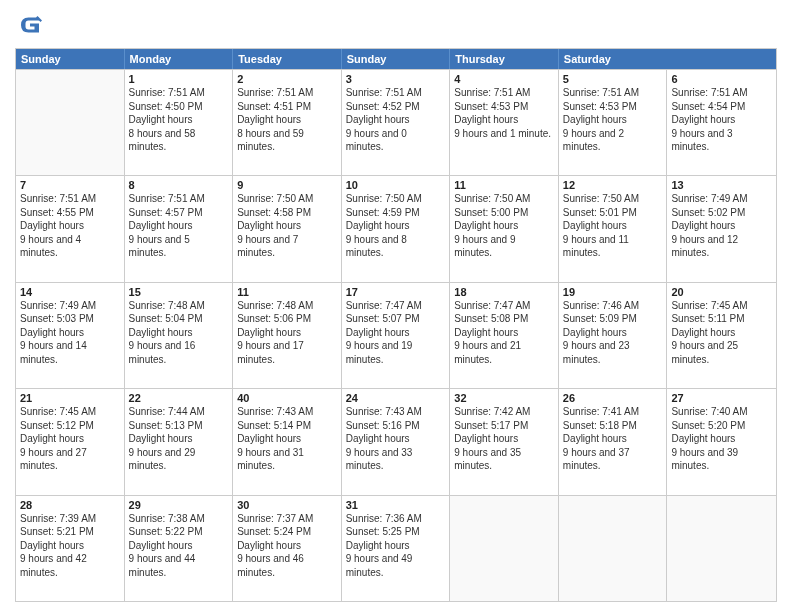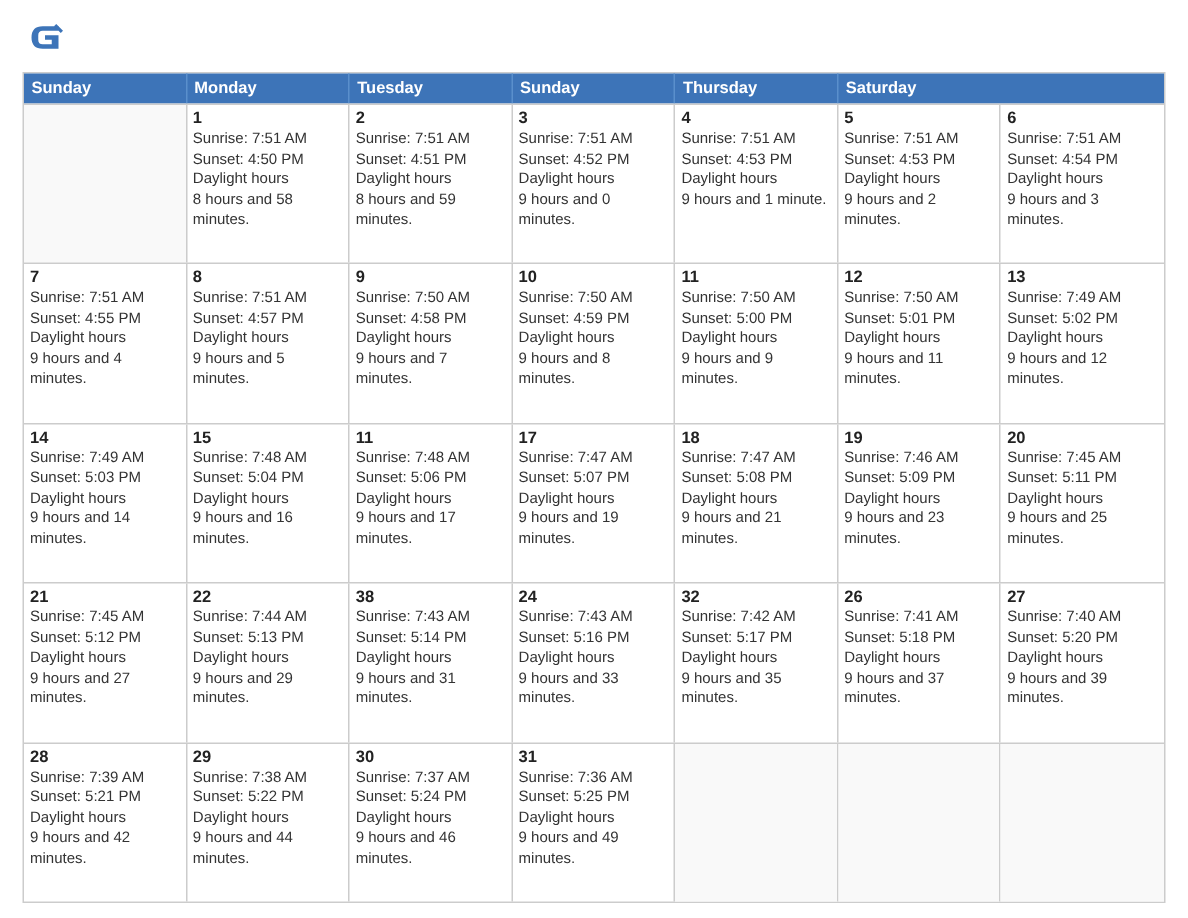--- a/index.html
+++ b/index.html
@@ -234,21 +234,21 @@
         <div class="cal-row">
           <div class="cal-cell">
             <div class="day-number">21</div>
             <div class="day-info">Sunrise: 7:45 AM<br>Sunset: 5:12 PM<br>Daylight hours<br>9 hours and 27 minutes.</div>
           </div>
           <div class="cal-cell">
             <div class="day-number">22</div>
             <div class="day-info">Sunrise: 7:44 AM<br>Sunset: 5:13 PM<br>Daylight hours<br>9 hours and 29 minutes.</div>
           </div>
           <div class="cal-cell">
-            <div class="day-number">38</div>
+            <div class="day-number">40</div>
             <div class="day-info">Sunrise: 7:43 AM<br>Sunset: 5:14 PM<br>Daylight hours<br>9 hours and 31 minutes.</div>
           </div>
           <div class="cal-cell">
             <div class="day-number">24</div>
             <div class="day-info">Sunrise: 7:43 AM<br>Sunset: 5:16 PM<br>Daylight hours<br>9 hours and 33 minutes.</div>
           </div>
           <div class="cal-cell">
             <div class="day-number">32</div>
             <div class="day-info">Sunrise: 7:42 AM<br>Sunset: 5:17 PM<br>Daylight hours<br>9 hours and 35 minutes.</div>
           </div>

